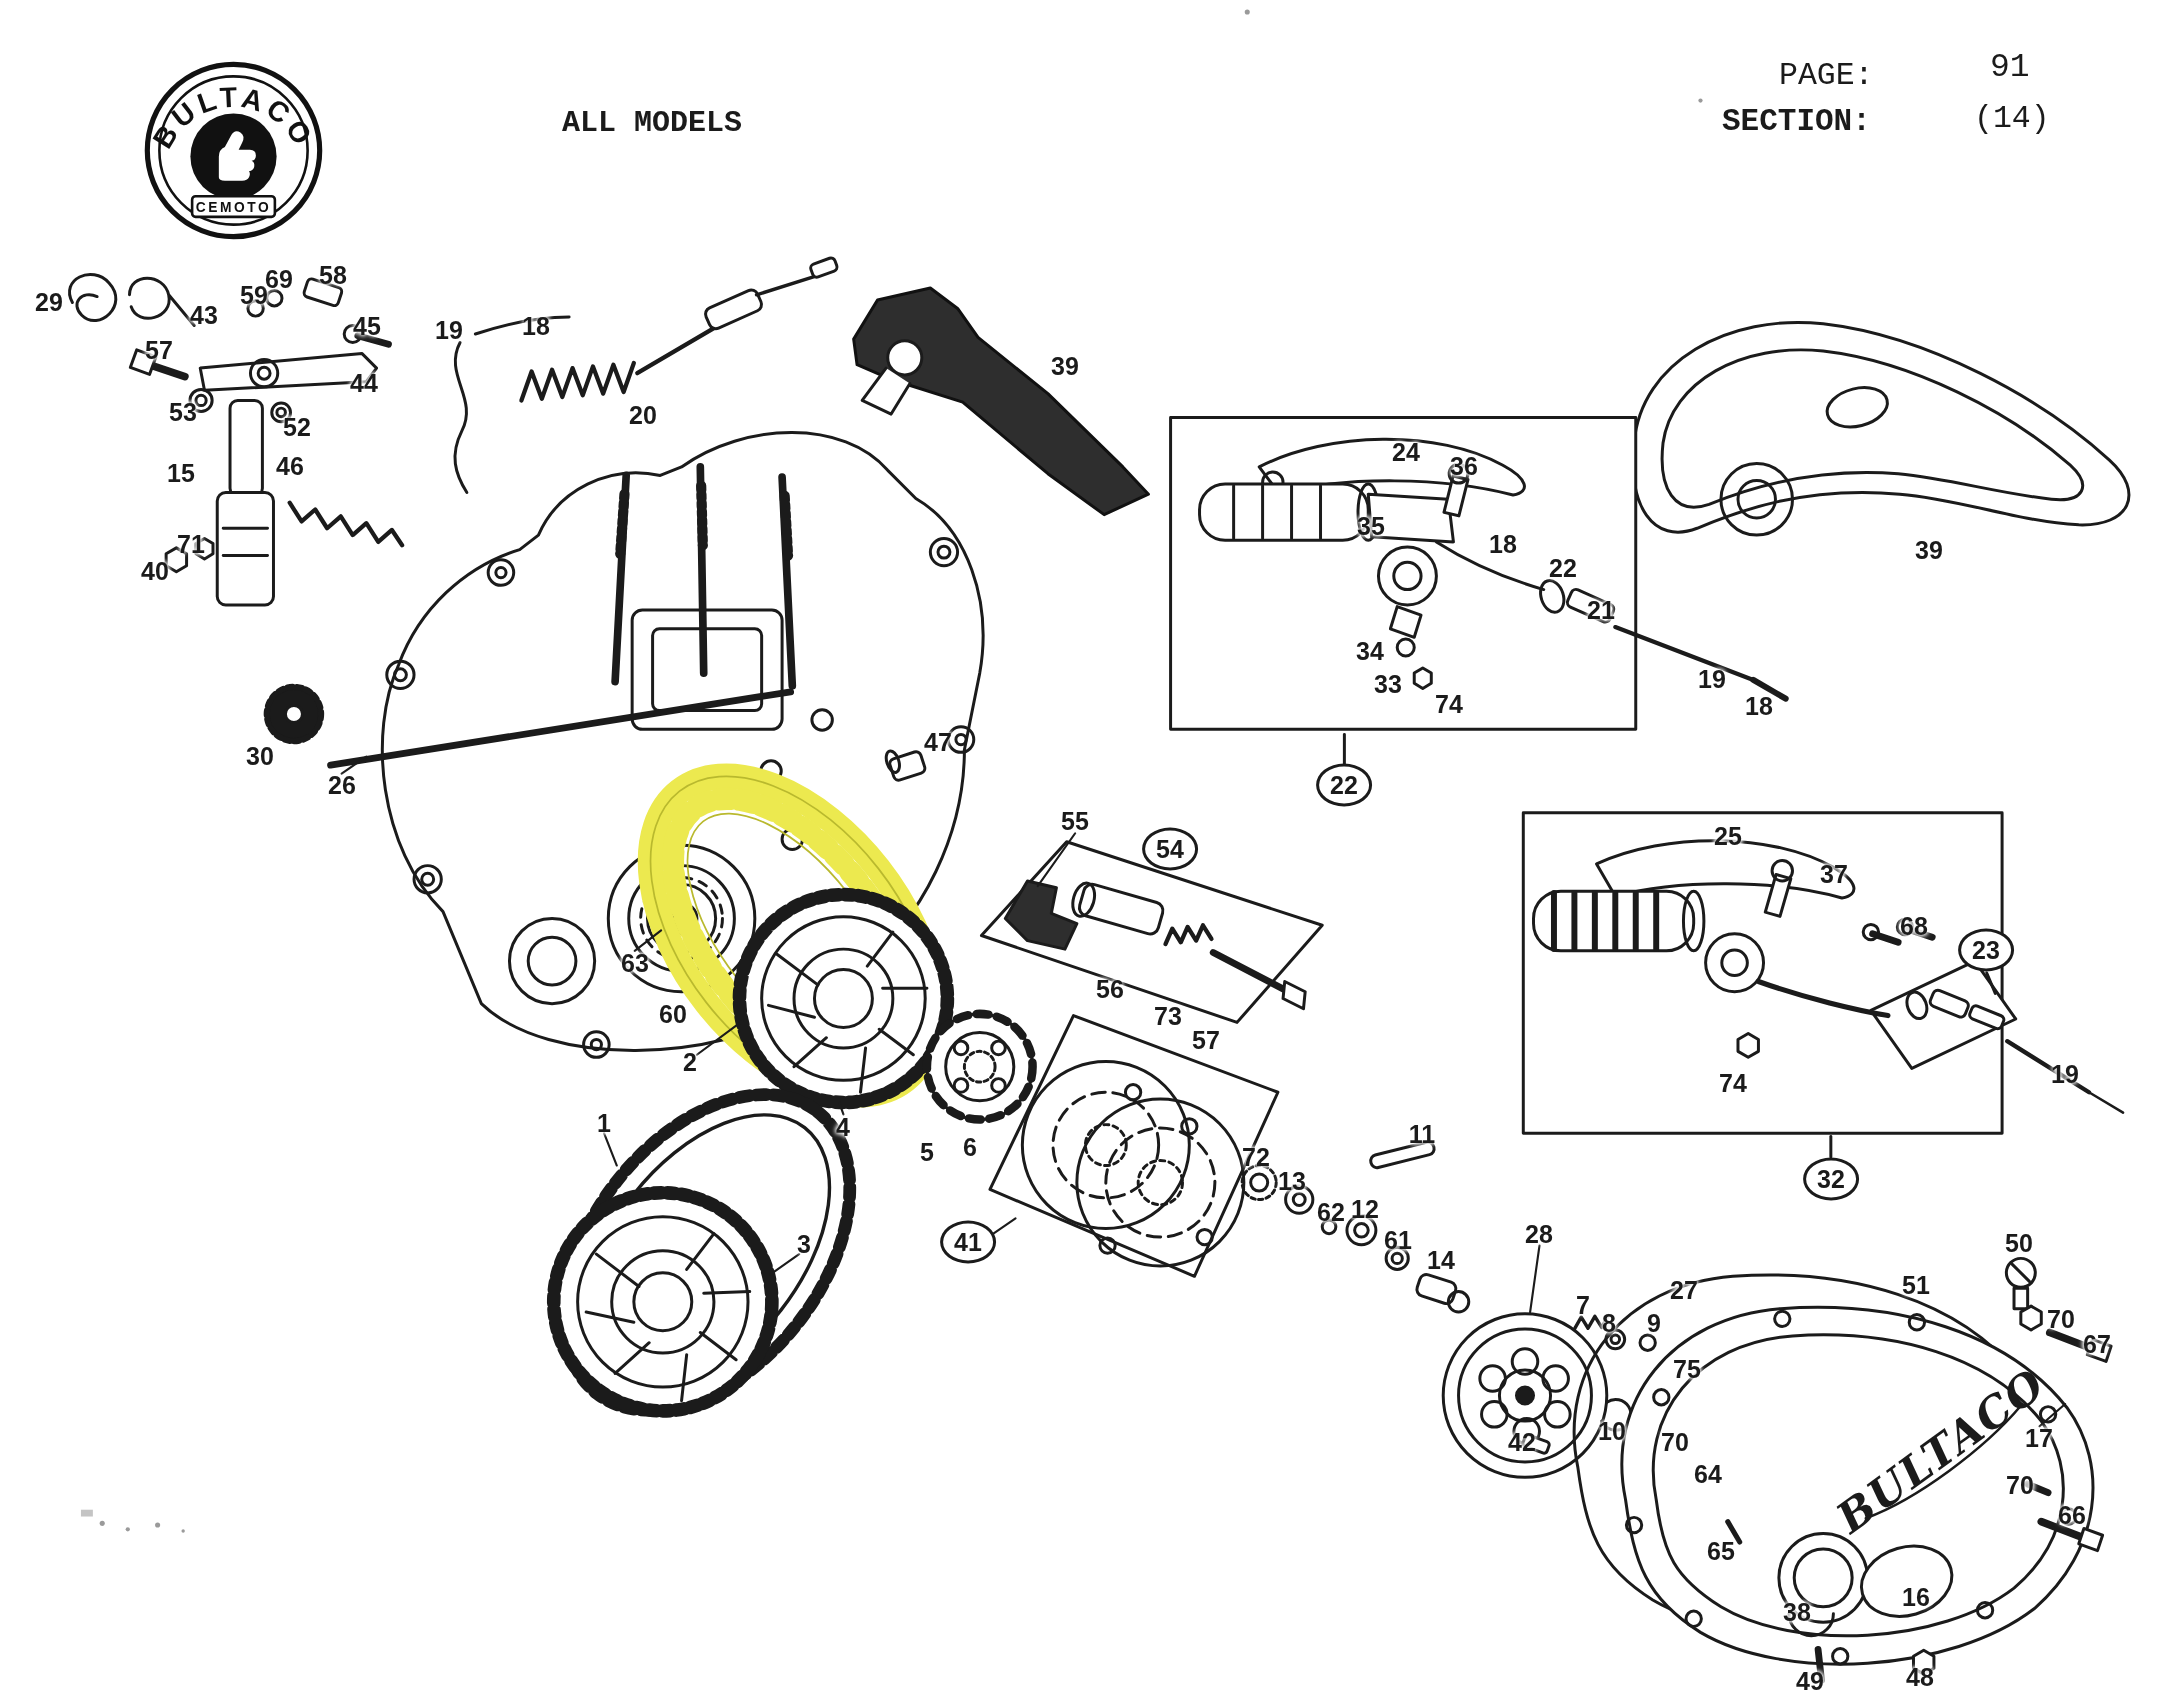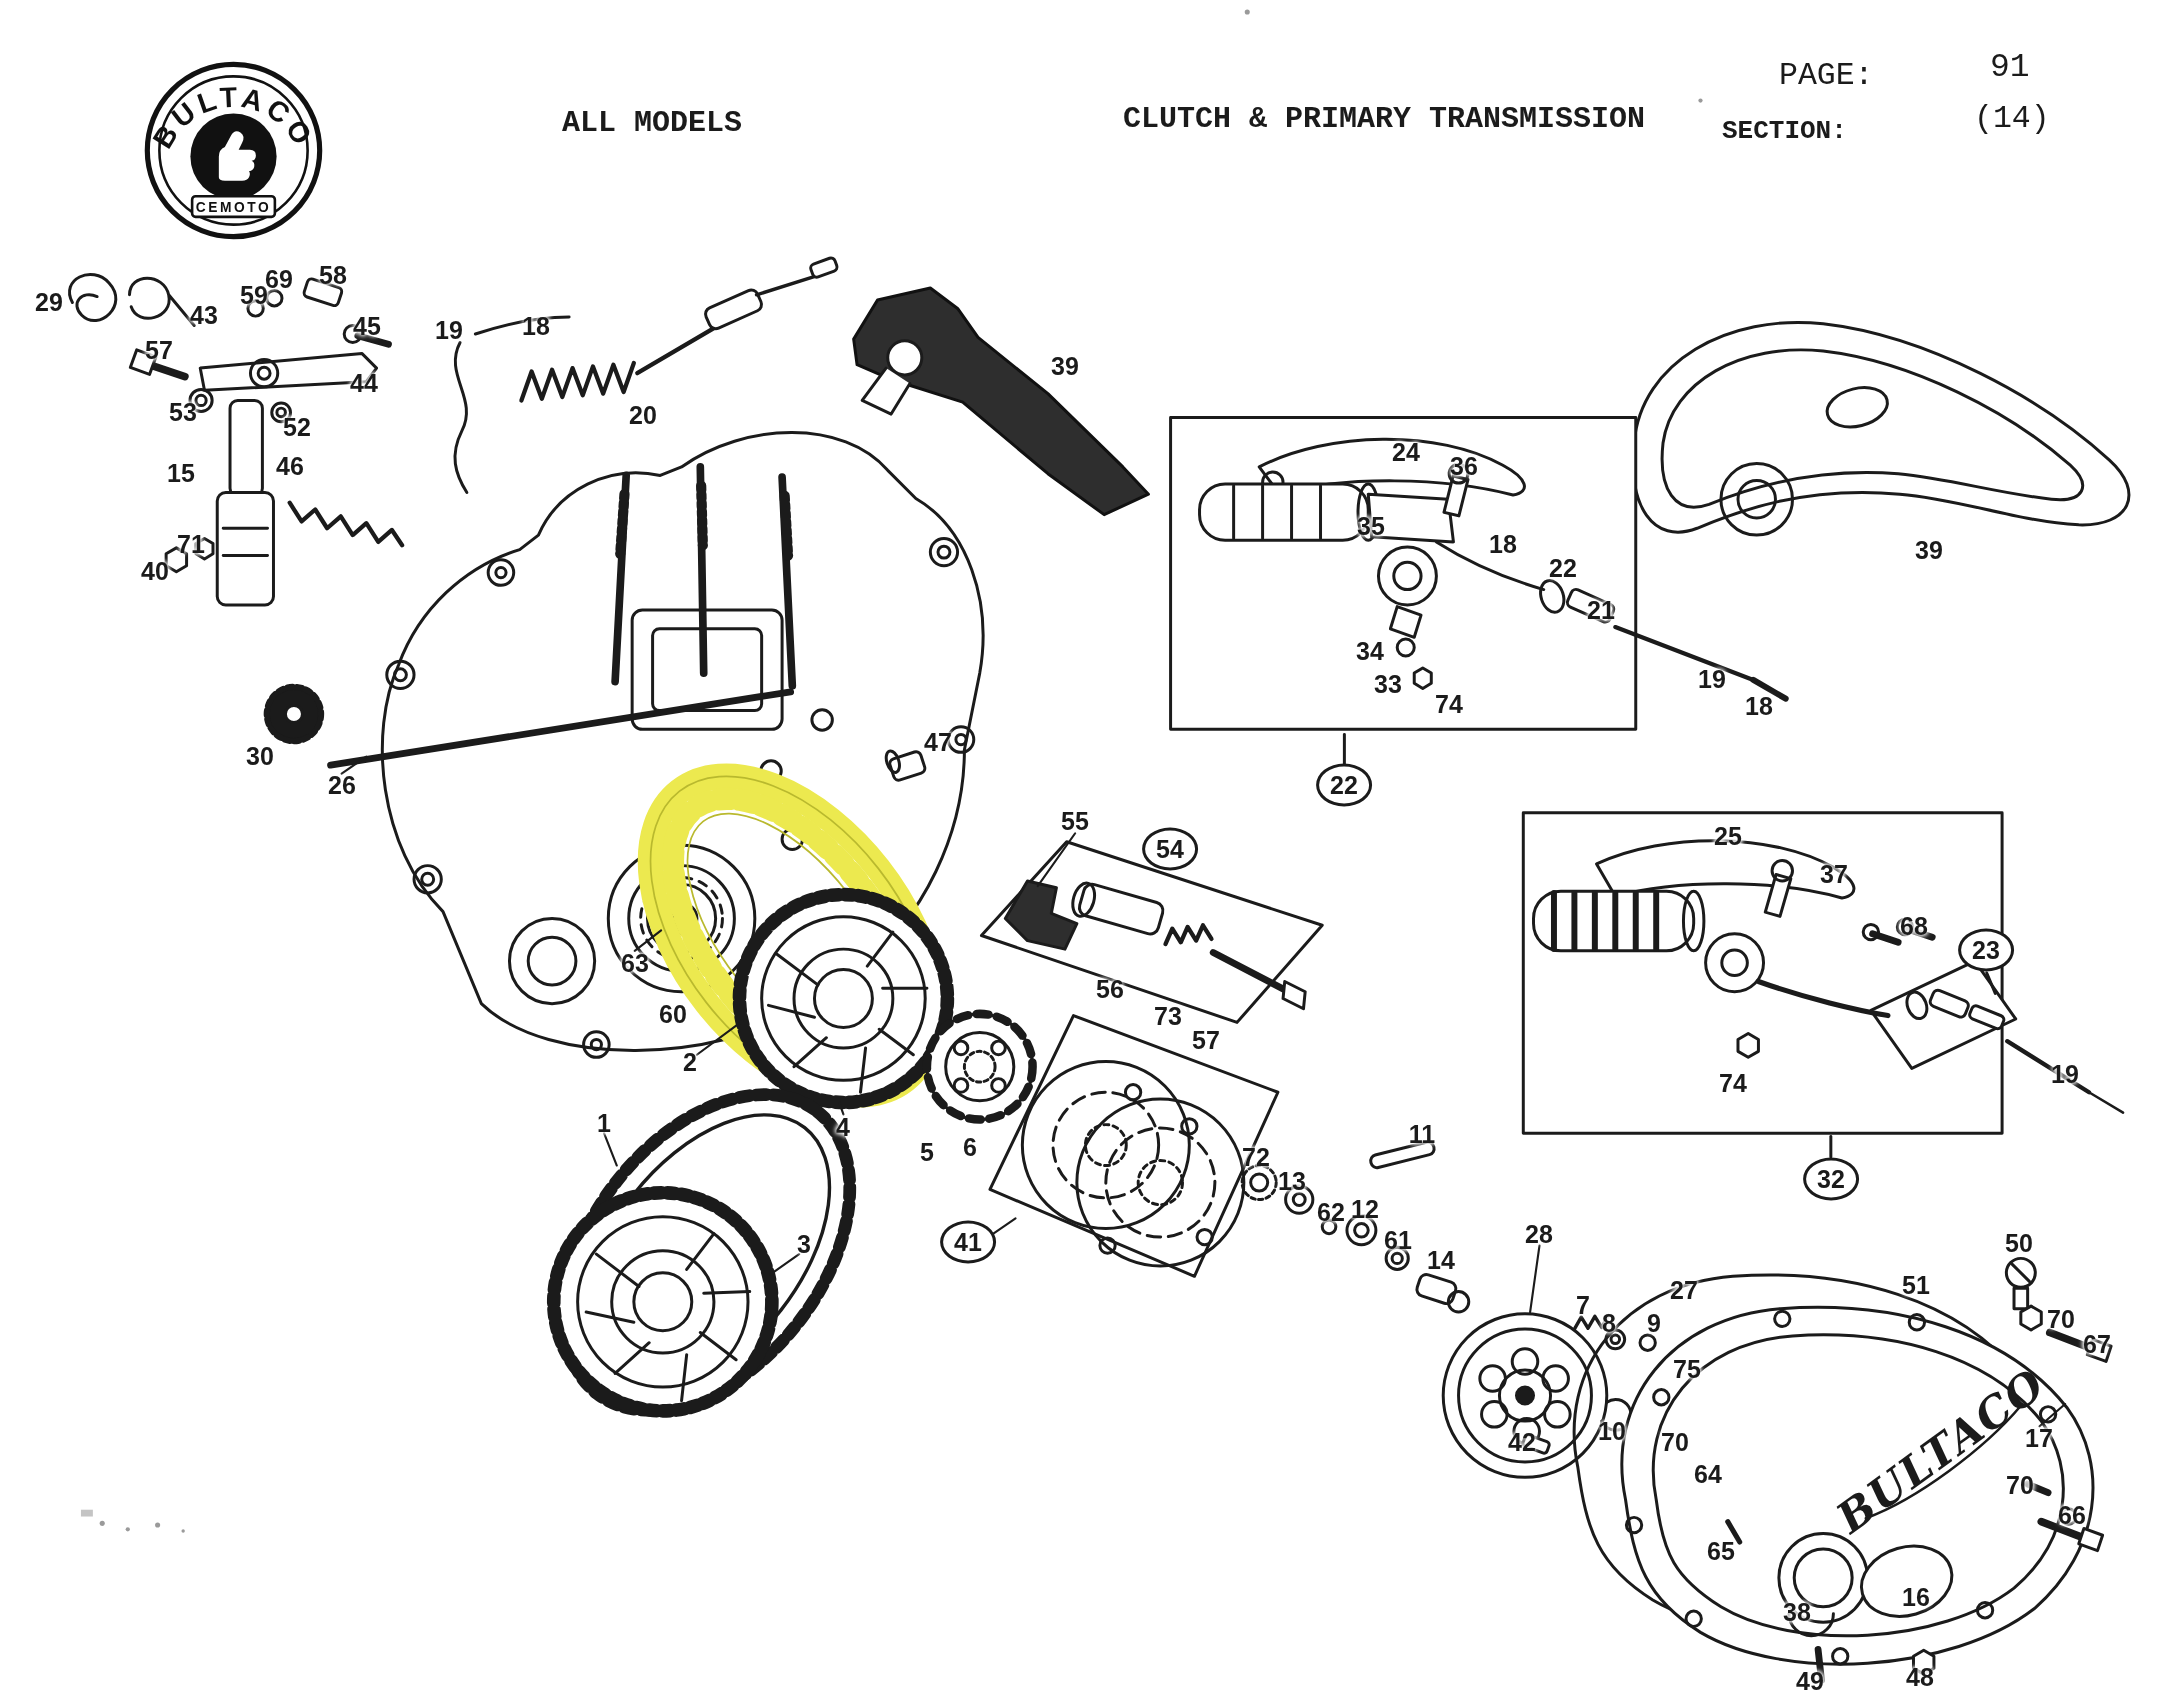--- a/index.html
+++ b/index.html
@@ -9,21 +9,21 @@
     background:var(--paper,#fff); overflow:hidden;
     font-family:"Liberation Sans", sans-serif; color:var(--ink,#111);
   }
   .art { position:absolute; inset:0; width:100%; height:100%; }
   .hdr { position:absolute; white-space:nowrap; }
   .title { left:545px; top:22px; font-size:41px; font-weight:800; letter-spacing:0.4px; }
   .models { left:562px; top:106px; font-family:"Liberation Mono", monospace; font-weight:700; font-size:30px; }
   .section-title { left:1123px; top:102px; font-family:"Liberation Mono", monospace; font-weight:700; font-size:30px; }
   .page-label { left:1779px; top:58px; font-family:"Liberation Mono", monospace; font-weight:400; font-size:31.5px; }
   .page-value { left:1990px; top:49px; font-family:"Liberation Mono", monospace; font-size:33px; }
-  .section-label { left:1722px; top:104px; font-family:"Liberation Mono", monospace; font-weight:700; font-size:26px;margin-top:12px; }
+  .section-label { left:1722px; top:104px; font-family:"Liberation Mono", monospace; font-weight:700; font-size:31px; }
   .section-value { left:1974px; top:101px; font-family:"Liberation Mono", monospace; font-size:31.5px; }
   .logo-box { position:absolute; left:143px; top:60px; width:181px; height:181px; }
   #callout-layer { position:absolute; inset:0; pointer-events:none; }
   .callout {
     position:absolute; transform:translate(-50%,-50%);
     font:700 25px "Liberation Sans", sans-serif; color:var(--ink,#111);
     text-shadow:0 0 4.3px #fff, 0 0 4.3px #fff, 0 0 6px #fff;
     line-height:1;
   }
   .callout.circled {
@@ -357,21 +357,20 @@
         <textPath href="#logoTopArc" startOffset="50%" text-anchor="middle">BULTACO</textPath>
       </text>
       <circle cx="105" cy="112" r="50" fill="#111"></circle>
       <path fill="#fff" d="M 88 136 L 88 112 Q 88 104 95 101 L 102 88 Q 106 80 113 84 Q 119 88 115 96 L 111 104 L 124 104 Q 131 104 131 111 Q 131 116 126 117 Q 130 119 129 124 Q 128 128 123 129 Q 125 132 123 136 Q 121 140 115 140 L 95 140 Q 88 140 88 136 Z"></path>
       <rect x="57" y="158" width="96" height="24" rx="4" fill="#fff" stroke="#111" stroke-width="3"></rect>
       <text x="105" y="176" text-anchor="middle" font-family="Liberation Sans, sans-serif" font-weight="bold" font-size="16" letter-spacing="3" fill="#111">CEMOTO</text>
     </svg>
   </div>
 
   <div class="hdr models">ALL MODELS</div>
-  <div class="hdr section-title">CLUTCH &amp; PRIMARY TRANSMISSION</div>
   <div class="hdr page-label">PAGE:</div>
   <div class="hdr page-value">91</div>
   <div class="hdr section-label">SECTION:</div>
   <div class="hdr section-value">(14)</div>
 
   <div id="callout-layer">
       <div class="callout" style="left: 49px; top: 302px;">29</div>
       <div class="callout" style="left: 159px; top: 350px;">57</div>
       <div class="callout" style="left: 204px; top: 315px;">43</div>
       <div class="callout" style="left: 254px; top: 295px;">59</div>

